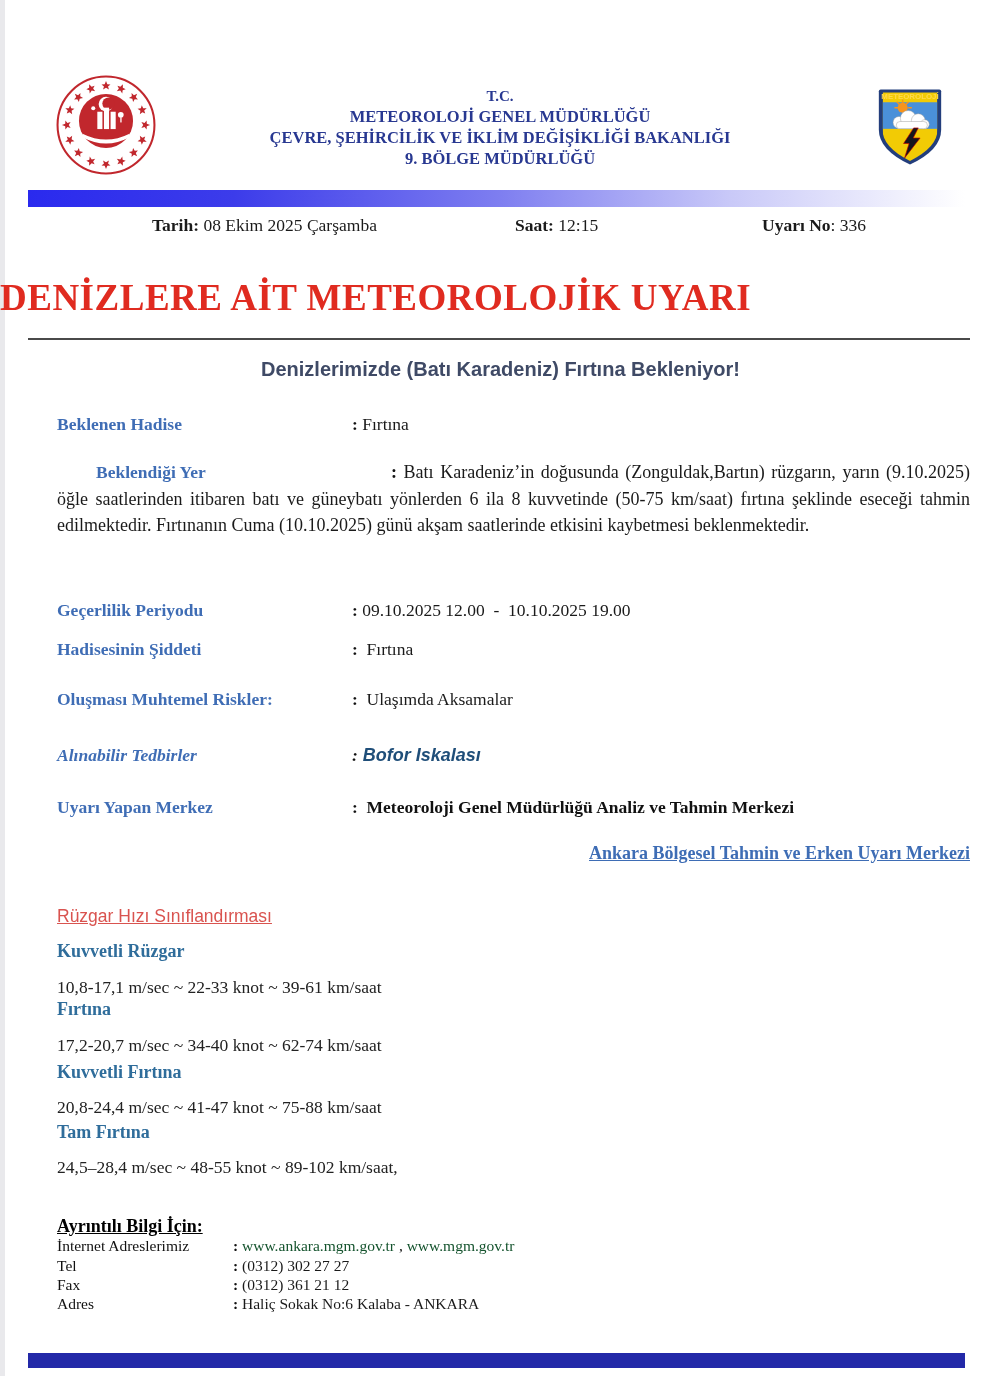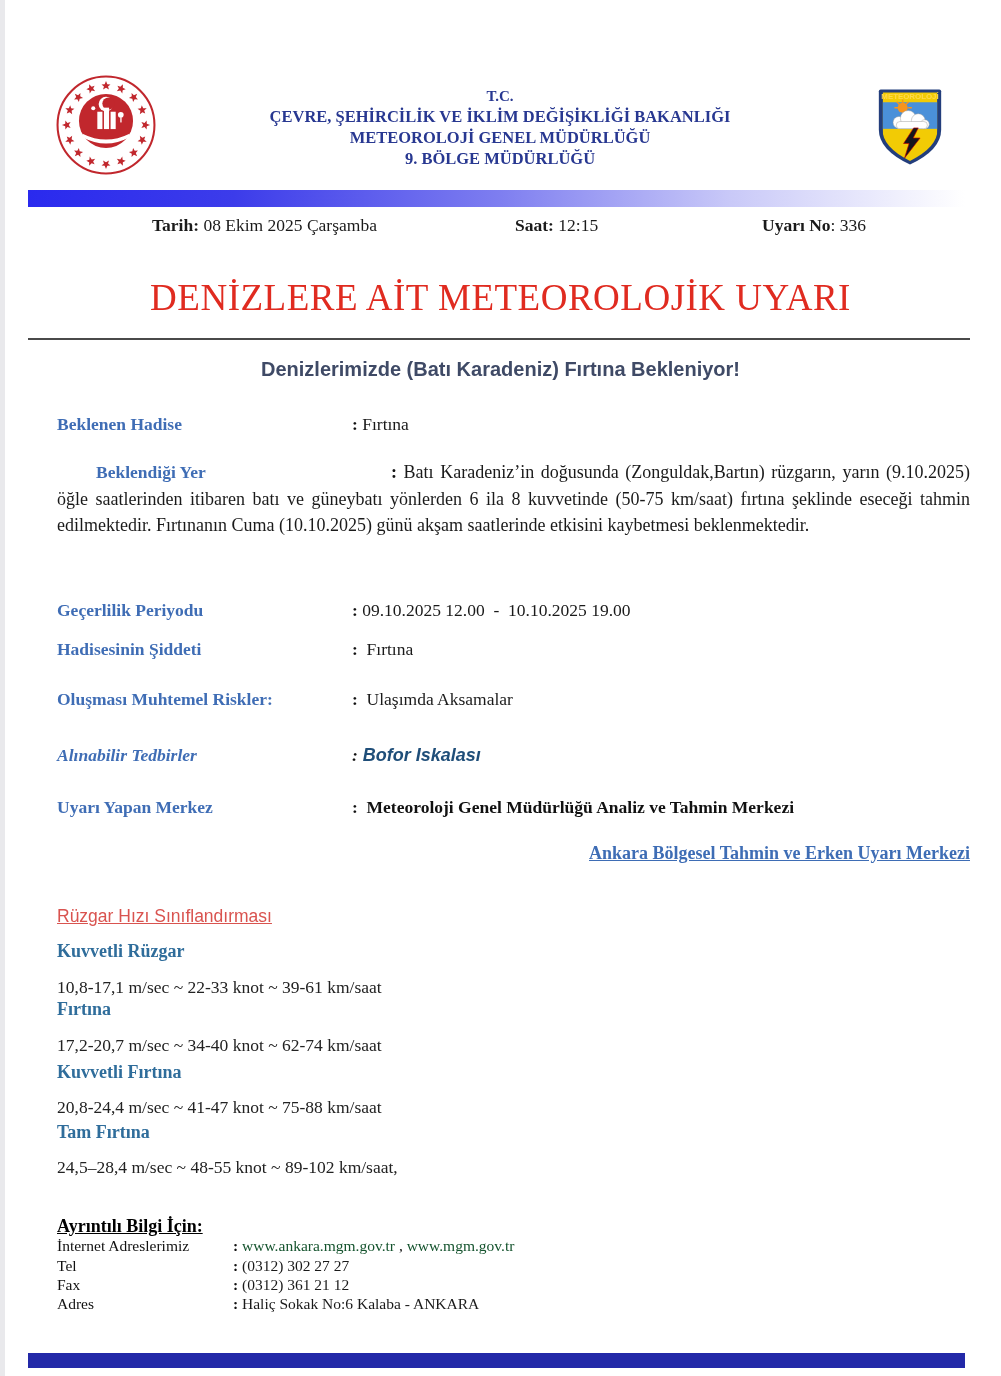--- a/index.html
+++ b/index.html
@@ -19,22 +19,22 @@
   .met-logo{position:absolute;left:877px;top:84px;}
 
   .grad-bar{position:absolute;left:28px;top:190px;width:937px;height:17px;
     background:linear-gradient(90deg,#2a2aee 0%,#3c3cea 22%,#7d7df0 50%,#c9c9f8 75%,#ffffff 100%);}
 
   .meta-row{position:absolute;top:215px;left:0;width:793px;height:26px;font-size:17.5px;}
   .meta-item{position:absolute;white-space:nowrap;}
   .meta-item b{font-weight:bold;}
   .meta-tarih{left:152px;} .meta-saat{left:515px;} .meta-uyari{left:762px;}
 
-  .doc-title{position:absolute;top:276px;left:0;width:1001px;text-align:center;
-    color:#e02b20;font-weight:normal;font-size:37px;letter-spacing:.5px;}
+  .doc-title{position:absolute;top:276px;left:0;width:1001px;
+    color:#e02b20;font-weight:bold;font-size:37px;letter-spacing:.5px;}
   .hr-line{position:absolute;top:338px;left:28px;width:942px;height:2px;background:#4a4a4a;}
   .doc-subtitle{position:absolute;top:358px;left:0;width:1001px;text-align:center;
     font-family:"Liberation Sans","DejaVu Sans",sans-serif;font-weight:bold;
     font-size:20px;color:#3f4a66;}
 
   
   .frow{position:absolute;left:57px;right:31px;font-size:17.5px;}
   .flabel{display:inline-block;width:295px;color:#3f6db5;font-weight:bold;vertical-align:top;}
   .fcolon{font-weight:bold;color:#111;}
   .fvalue{white-space:pre-wrap;color:#1a1a1a;}
@@ -108,22 +108,22 @@
   <rect x="41.5" y="37" width="5" height="17" fill="#ffffff"></rect>
   <rect x="48" y="33" width="5" height="21" fill="#ffffff"></rect>
   <rect x="54.5" y="37" width="5" height="17" fill="#ffffff"></rect>
   <circle cx="64.5" cy="40" r="2.8" fill="#ffffff"></circle>
   <rect x="64" y="42.5" width="1.3" height="5" fill="#ffffff"></rect>
   <path d="M27,58.5 Q50,70 73,58.5 L73,62 Q50,74.5 27,62 Z" fill="#ffffff"></path>
 </svg>
 
 <div class="header-text">
   <div class="l1">T.C.</div>
+  <div class="ln">METEOROLOJİ GENEL MÜDÜRLÜĞÜ</div>
   <div class="ln">ÇEVRE, ŞEHİRCİLİK VE İKLİM DEĞİŞİKLİĞİ BAKANLIĞI</div>
-  <div class="ln">METEOROLOJİ GENEL MÜDÜRLÜĞÜ</div>
   <div class="ln">9. BÖLGE MÜDÜRLÜĞÜ</div>
 </div>
 
 <svg class="met-logo" width="66" height="86" viewBox="0 0 72 86">
   <defs>
       <clipPath id="shieldClip">
         <path d="M6,5 H66 V46 Q66,65 36,80 Q6,65 6,46 Z"></path>
       </clipPath>
     </defs>
   <path d="M4,2 H68 Q70,2 70,4 V46 Q70,68 36,84 Q2,68 2,46 V4 Q2,2 4,2 Z" fill="#233e7c"></path>

